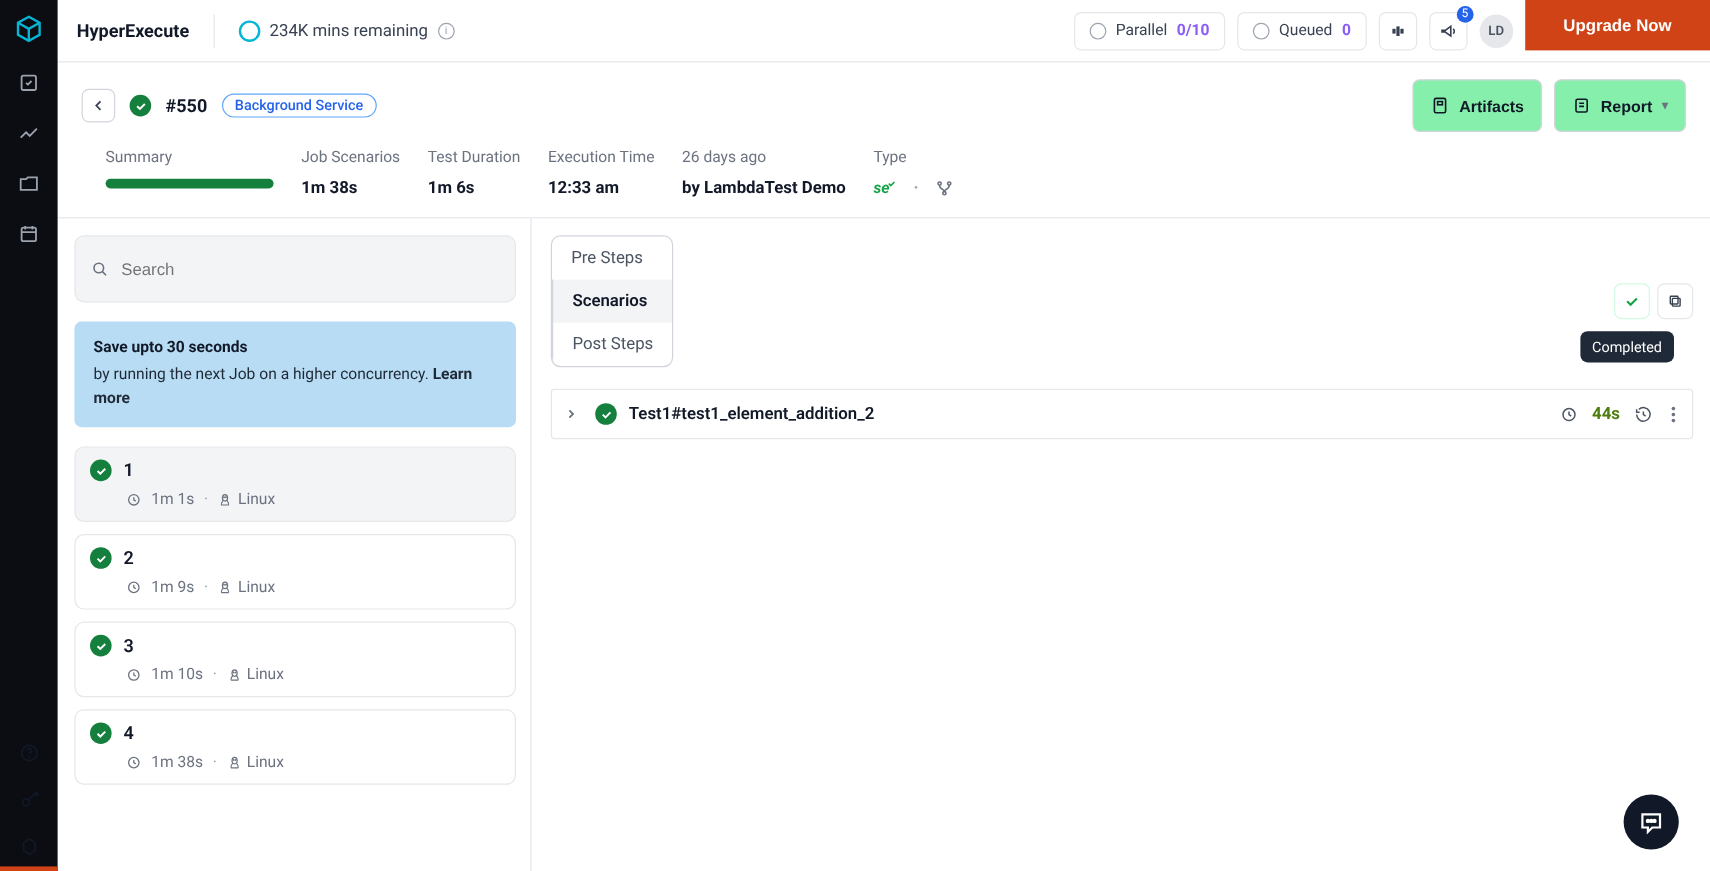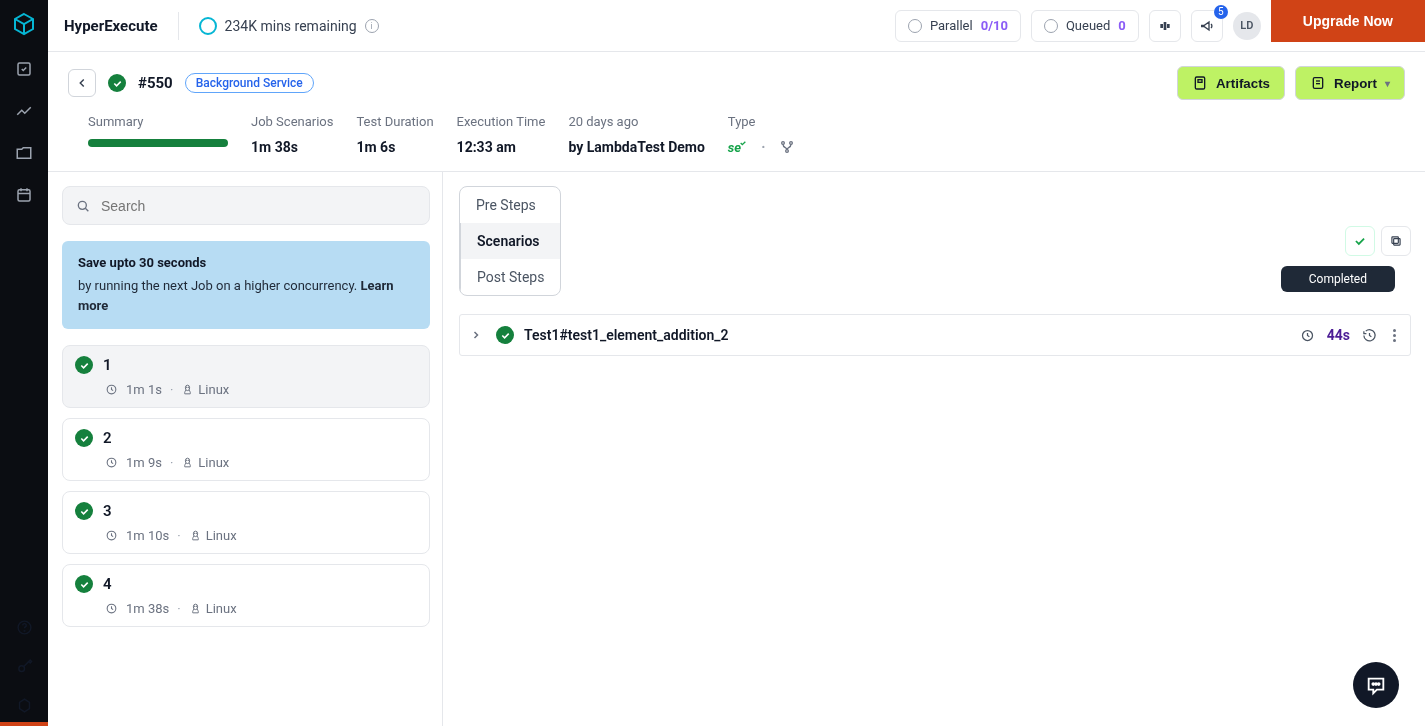--- a/index.html
+++ b/index.html
@@ -29,34 +29,34 @@
   .badge { position: absolute; top: -6px; right: -6px; background: #2563eb; color:#fff; border-radius: 8px; font-size: 10px; padding: 0 4px; line-height:14px; min-width:14px; text-align:center; }
   .avatar { width: 28px; height: 28px; border-radius: 50%; background: #e5e7eb; display:flex; align-items:center; justify-content:center; font-size:11px; font-weight:600; color:#4b5563; }
   .upgrade { background:#d04316; color:#fff; font-weight:700; border:none; height:42px; padding: 0 32px; border-radius:0; font-size:14px; cursor:pointer; margin-right:-16px; align-self:stretch; margin-top:-10px; margin-bottom:-10px;}
   
   .jobhead { padding: 14px 20px 0 20px; display:flex; align-items:center; gap:12px; }
   .back-btn { width:28px; height:28px; border:1px solid #d1d5db; border-radius:6px; display:flex; align-items:center; justify-content:center; color:#374151; cursor:pointer; }
   .check { width:18px; height:18px; background:#15803d; border-radius:50%; display:flex; align-items:center; justify-content:center; color:#fff; flex-shrink:0; }
   .job-id { font-weight:700; font-size:15px; }
   .tag { border:1px solid #60a5fa; color:#2563eb; border-radius:999px; padding:2px 10px; font-size:12px; font-weight:500; }
   .head-right { margin-left:auto; display:flex; gap:10px; }
-  .btn { border:1px solid #d1d5db; background:#bef264; border-radius:6px; height:34px; padding:0 14px; display:flex; align-items:center; gap:8px; font-weight:600; color:#111827; cursor:pointer; }
+  .btn { border:1px solid #d1d5db; background:#86efac; border-radius:6px; height:44px; padding:0 14px; display:flex; align-items:center; gap:8px; font-weight:600; color:#111827; cursor:pointer; }
   .caret { font-size:10px; color:#6b7280; }
   
   .metrics { padding: 14px 20px 16px 40px; display:flex; gap: 23px; border-bottom:1px solid #e5e7eb; flex-wrap: nowrap; }
   .metric .label { color:#6b7280; font-size:13px; margin-bottom:10px; }
   .metric .value { font-weight:700; font-size:14px; }
   .bar { width:140px; height:8px; background:#15803d; border-radius:4px; margin-top:4px;}
   .type-icons { display:flex; gap:14px; align-items:center; color:#6b7280; }
   .type-icons .se { color:#16a34a; font-weight:700; font-size:13px; font-style:italic; position:relative; display:flex; align-items:center; }
   .type-icons .dot { color:#9ca3af; }
   
   .body { flex:1; display:flex; min-height:0; }
   .left-panel { width:395px; border-right:1px solid #e5e7eb; padding:14px 12px 14px 14px; display:flex; flex-direction:column; gap:16px; overflow-y:auto; position:relative; }
-  .search-box { height:39px; border:1px solid #e5e7eb; background:#f3f4f6; border-radius:8px; display:flex; align-items:center; padding:0 12px; gap:10px; color:#6b7280; }
+  .search-box { height:56px; border:1px solid #e5e7eb; background:#f3f4f6; border-radius:8px; display:flex; align-items:center; padding:0 12px; gap:10px; color:#6b7280; }
   .search-box input { background:transparent; border:none; outline:none; flex:1; font-size:14px; color:#374151; }
   .tip-card { background:#b7dcf3; border-radius:6px; padding:14px 16px; }
   .tip-title { font-weight:700; margin-bottom:6px; font-size:13px; }
   .tip-body { font-size:13px; color:#1f2937; line-height:1.5; }
   .learn { font-weight:700; cursor:pointer; }
   .task-list { display:flex; flex-direction:column; gap:10px; }
   .task { border:1px solid #e5e7eb; border-radius:8px; padding:10px 12px; cursor:pointer; }
   .task.selected { background:#f3f4f6; }
   .task-top { display:flex; align-items:center; gap:10px; font-weight:600; font-size:15px; }
   .task-sub { margin: 8px 0 0 30px; display:flex; align-items:center; gap:8px; color:#6b7280; font-size:13px; }
@@ -65,26 +65,26 @@
   
   .right-panel { flex:1; padding:14px 14px 14px 16px; position:relative; }
   .steps-head { display:flex; align-items:center; }
   .tabs { display:flex; border:1px solid #d1d5db; border-radius:8px; overflow:hidden;flex-direction:column; }
   .tab { padding:10px 16px; font-size:14px; color:#4b5563; cursor:pointer; }
   .tab.active { background:#f3f4f6; color:#111827; font-weight:600; }
   .tab + .tab { border-left:1px solid #d1d5db; }
   .steps-icons { margin-left:auto; display:flex; gap:6px; position:relative; }
   .sq-btn { width:30px; height:30px; border:1px solid #e5e7eb; border-radius:6px; display:flex; align-items:center; justify-content:center; background:#fff; color:#374151; cursor:pointer; }
   .sq-btn.green { color:#16a34a; border-color:#d1fae5; }
-  .tooltip { position:absolute; right:16px; top:40px; background:#1f2937; color:#fff; padding:6px 28px; border-radius:6px; font-size:12px; white-space:nowrap; }
+  .tooltip { position:absolute; right:16px; top:40px; background:#1f2937; color:#fff; padding:6px 10px; border-radius:6px; font-size:12px; white-space:nowrap; }
   .tooltip::after { content:""; position:absolute; top:-5px; right:14px; border:5px solid transparent; border-bottom-color:#1f2937; }
   .test-row { margin-top:18px; border:1px solid #e5e7eb; border-radius:3px; height:42px; display:flex; align-items:center; padding:0 10px; gap:10px; }
   .test-row .expand { color:#6b7280; width:16px; text-align:center; font-size:12px; cursor:pointer; }
   .test-name { font-weight:600; }
-  .row-right { margin-left:auto; display:flex; align-items:center; gap:12px; color:#4c1d95; }
+  .row-right { margin-left:auto; display:flex; align-items:center; gap:12px; color:#4d7c0f; }
   .row-right .dur { font-weight:700; }
   .kebab { display:flex; flex-direction:column; gap:2px; padding:4px; cursor:pointer;}
   .kebab span { width:3px; height:3px; background:#6b7280; border-radius:50%; }
   
   .chat-fab { position:absolute; right:26px; bottom:18px; width:46px; height:46px; border-radius:50%; background:#111827; display:flex; align-items:center; justify-content:center; color:#fff; cursor:pointer; }
   svg { display:block; }
 </style>
 </head>
 <body>
 
@@ -231,21 +231,21 @@
       </div>
       <div class="metric">
         <div class="label">Test Duration</div>
         <div class="value">1m 6s</div>
       </div>
       <div class="metric">
         <div class="label">Execution Time</div>
         <div class="value">12:33 am</div>
       </div>
       <div class="metric">
-        <div class="label">20 days ago</div>
+        <div class="label">26 days ago</div>
         <div class="value">by LambdaTest Demo</div>
       </div>
       <div class="metric">
         <div class="label">Type</div>
         <div class="value type-icons">
           <span class="se">se<svg style="margin-left:-2px;margin-top:-8px" viewBox="0 0 24 24" width="8" height="8" fill="none" stroke="#16a34a" stroke-width="4">
                 <polyline points="5 12 10 17 19 8"></polyline>
               </svg></span>
           <span class="dot">·</span>
           <span>

